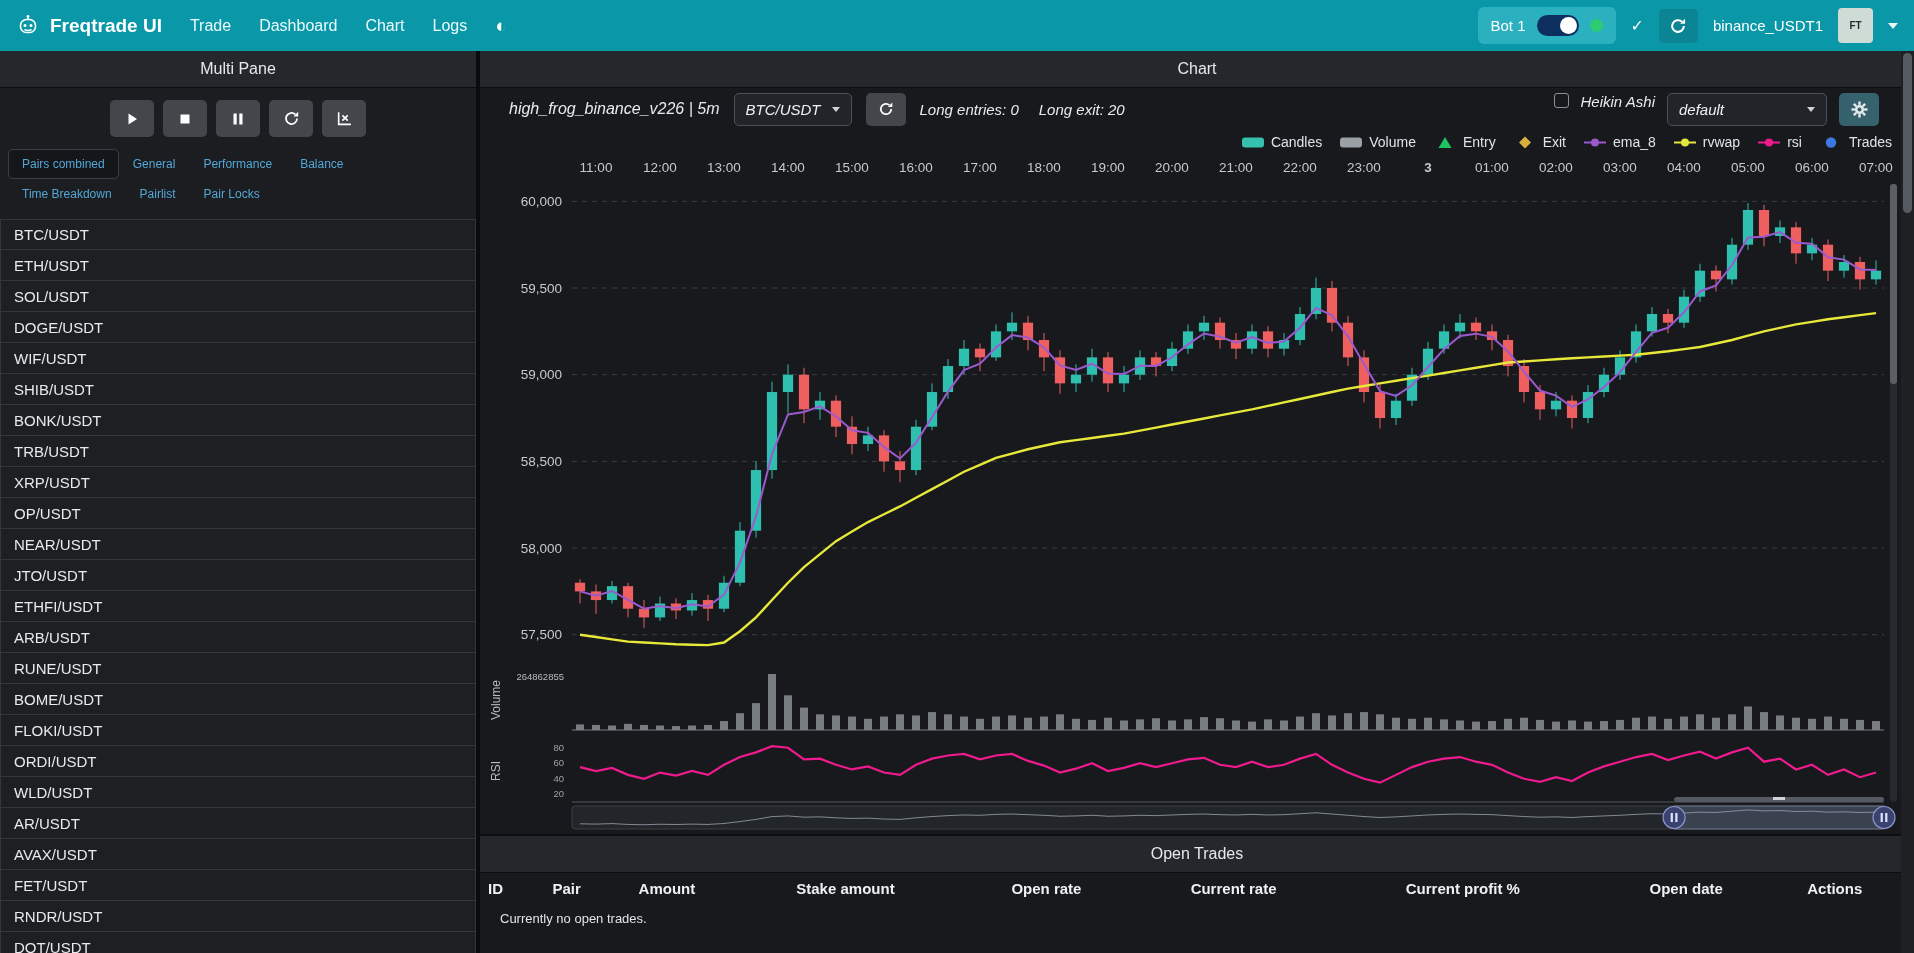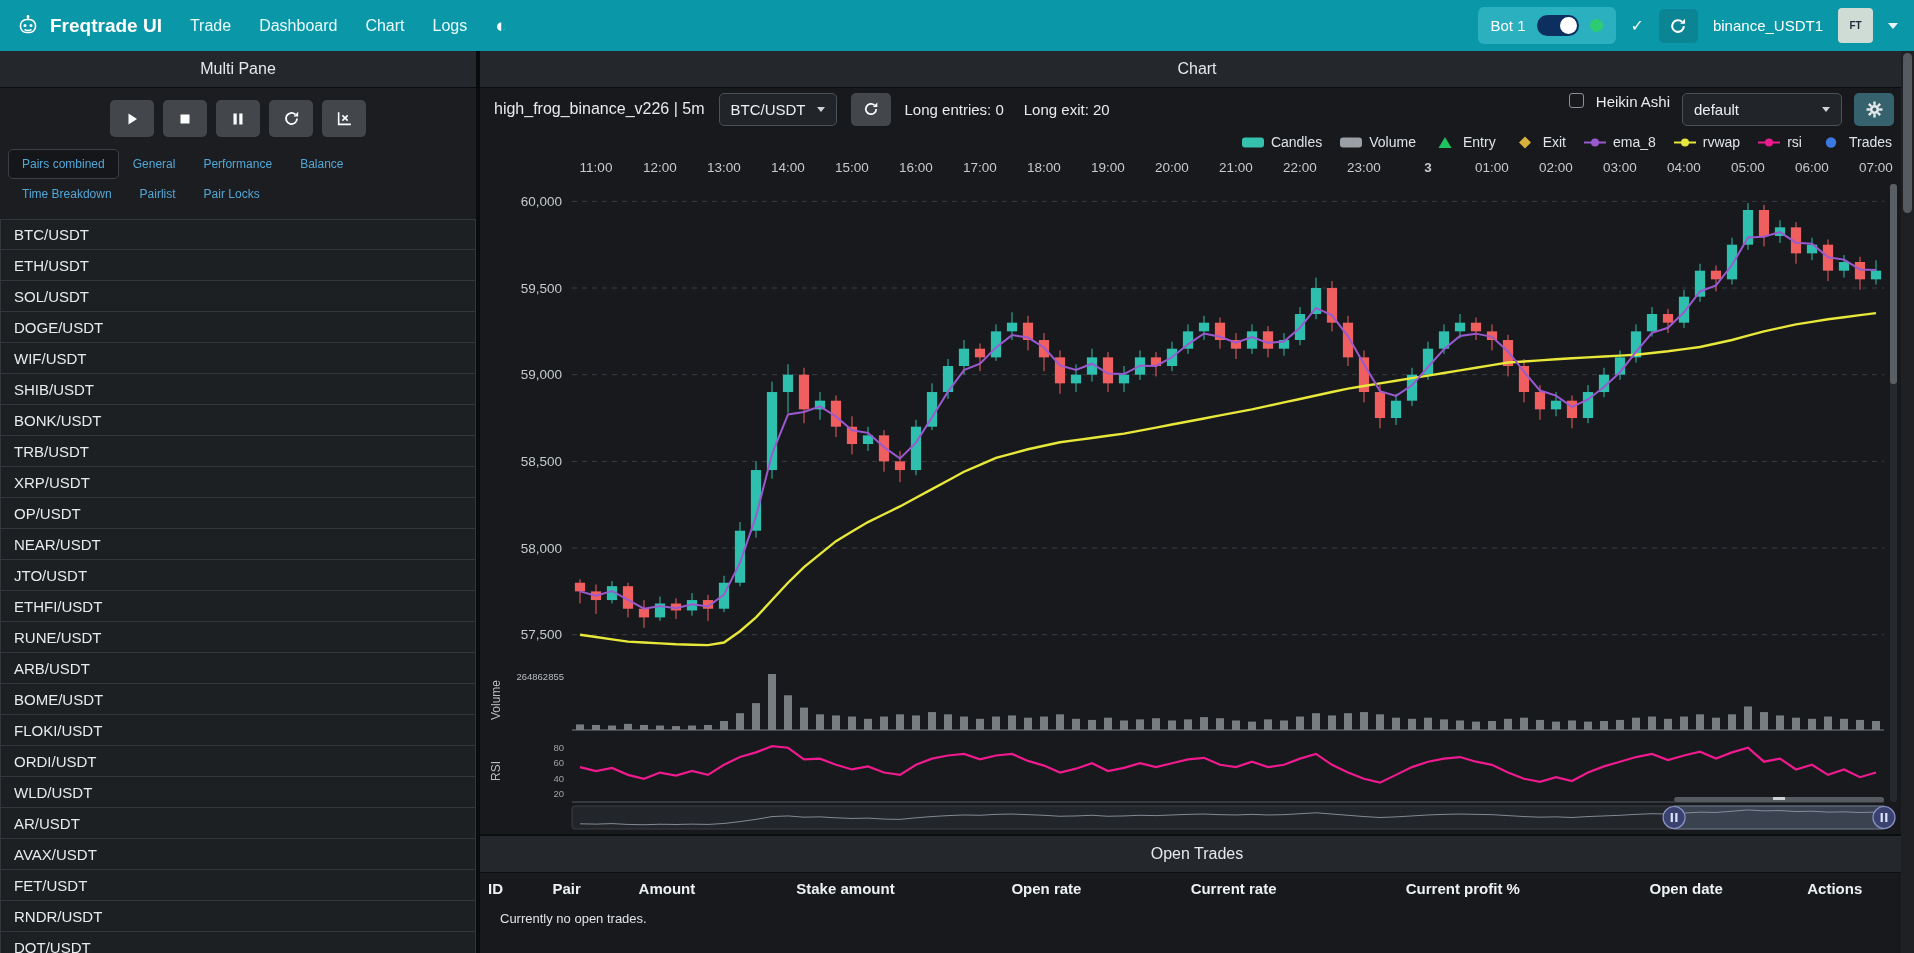--- a/index.html
+++ b/index.html
@@ -34,21 +34,21 @@
   
   .controls{display:flex;justify-content:center;gap:9px;padding:12px 0 10px;flex:none;}
   .ctrl-btn{width:44px;height:37px;background:#43474c;border-radius:5px;display:flex;align-items:center;justify-content:center;cursor:pointer;}
   .tabs{display:flex;flex-wrap:wrap;padding:2px 8px 10px;flex:none;align-items:center;}
   .tab{color:#53a7d7;font-size:12px;padding:7px 13px;cursor:pointer;border:1px solid transparent;white-space:nowrap;}
   .tab.active{background:#141619;border:1px solid #3a3f45;border-radius:5px;}
   .pair-list{flex:1;overflow:hidden;}
   .pair-row{height:31px;border:1px solid #33373c;border-top:none;display:flex;align-items:center;padding-left:13px;font-size:15px;background:#1d2023;color:#e8eaed;cursor:pointer;}
   .pair-row:first-child{border-top:1px solid #33373c;}
   
-  .chart-toolbar{height:42px;flex:none;display:flex;align-items:center;gap:14px;padding:0 14px;font-size:16px;}
+  .chart-toolbar{height:42px;flex:none;display:flex;align-items:center;gap:14px;padding:0 29px;font-size:16px;font-style:italic;}
   .select{background:#212529;border:1px solid #4b5157;border-radius:5px;height:33px;display:flex;align-items:center;gap:11px;padding:0 11px;font-size:15px;cursor:pointer;color:#eef1f3;}
   .icon-btn{width:40px;height:33px;background:#43474c;border-radius:5px;display:flex;align-items:center;justify-content:center;cursor:pointer;}
   .gear-btn{background:#35626c;}
   .counts{display:flex;gap:20px;font-size:15px;}
   .toolbar-right{margin-left:auto;display:flex;align-items:flex-start;gap:12px;padding-right:6px;}
   .checkbox{width:15px;height:15px;border:1px solid #8a9096;border-radius:3px;background:transparent;cursor:pointer;}
   .hk-label{font-size:15px;}
   .legend-row{height:24px;flex:none;display:flex;justify-content:flex-end;align-items:center;gap:17px;padding:0 22px;font-size:14px;color:#dfe3e7;}
   .legend-item{display:flex;align-items:center;gap:6px;cursor:pointer;white-space:nowrap;}
   .chart-wrap{flex:none;height:680px;position:relative;}
@@ -170,22 +170,22 @@
         <div class="pair-row">DOGE/USDT</div>
         <div class="pair-row">WIF/USDT</div>
         <div class="pair-row">SHIB/USDT</div>
         <div class="pair-row">BONK/USDT</div>
         <div class="pair-row">TRB/USDT</div>
         <div class="pair-row">XRP/USDT</div>
         <div class="pair-row">OP/USDT</div>
         <div class="pair-row">NEAR/USDT</div>
         <div class="pair-row">JTO/USDT</div>
         <div class="pair-row">ETHFI/USDT</div>
+        <div class="pair-row">ARB/USDT</div>
         <div class="pair-row">RUNE/USDT</div>
-        <div class="pair-row">ARB/USDT</div>
         <div class="pair-row">BOME/USDT</div>
         <div class="pair-row">FLOKI/USDT</div>
         <div class="pair-row">ORDI/USDT</div>
         <div class="pair-row">WLD/USDT</div>
         <div class="pair-row">AR/USDT</div>
         <div class="pair-row">AVAX/USDT</div>
         <div class="pair-row">FET/USDT</div>
         <div class="pair-row">RNDR/USDT</div>
         <div class="pair-row">DOT/USDT</div>
       </div>

